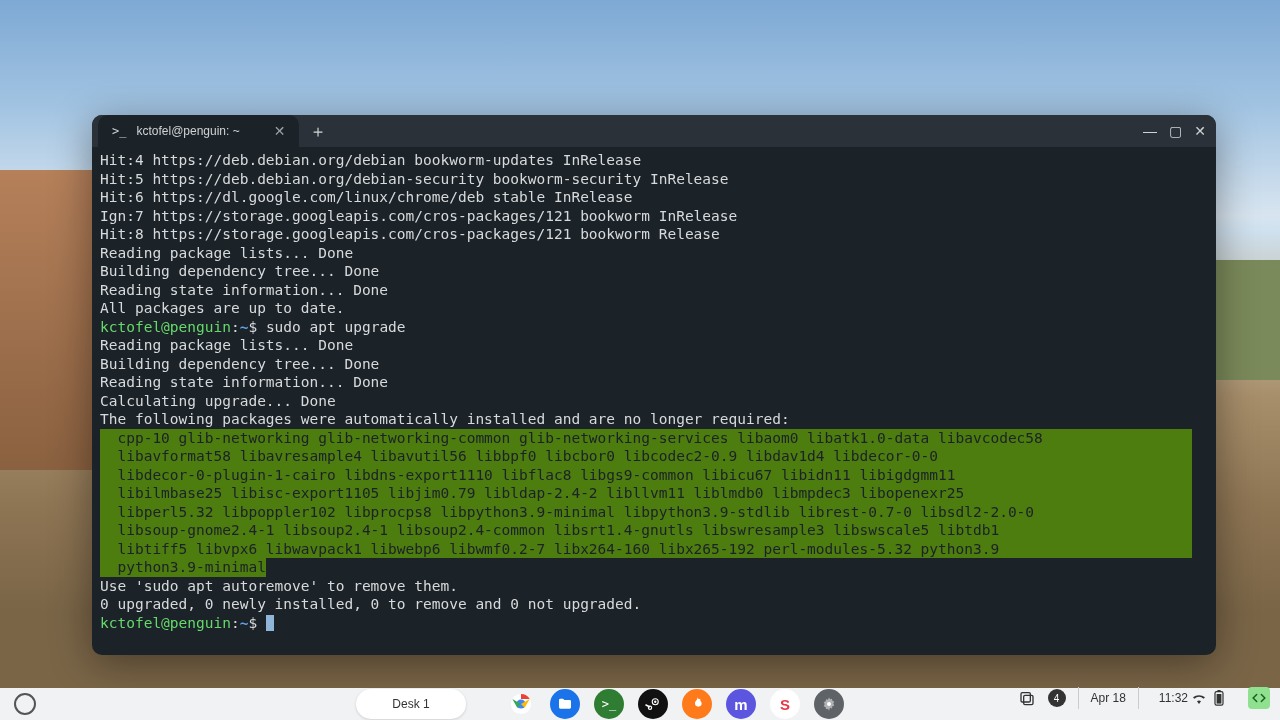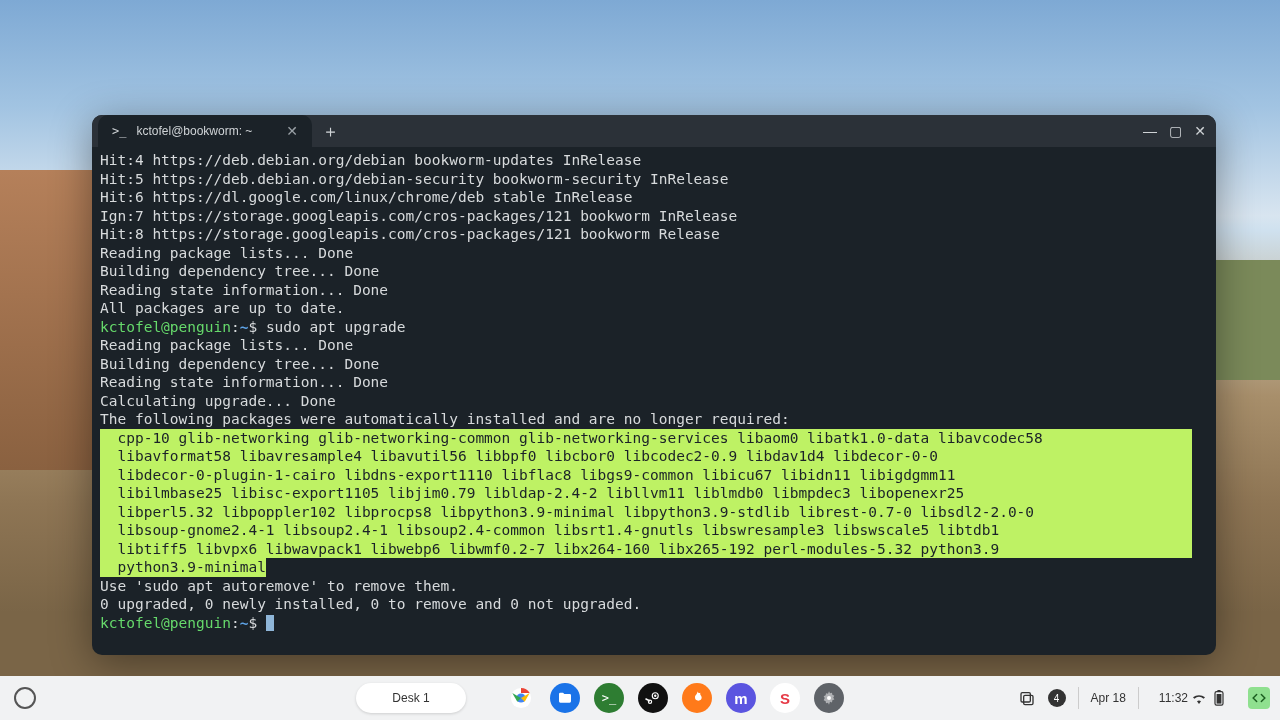--- a/index.html
+++ b/index.html
@@ -18,26 +18,26 @@
   .tab .term-ic{font-family:monospace;color:#cfd3d6}
   .tab .x{color:#9aa1a6;font-size:14px;margin-left:24px;cursor:pointer}
   .plus{color:#cfd3d6;font-size:17px;margin-left:10px;cursor:pointer}
   .spacer{flex:1}
   .winbtns{display:flex;gap:12px;padding-right:10px;color:#cfd3d6;font-size:14px}
   .winbtns span{cursor:pointer}
   .termbody{padding:4px 24px 8px 8px;font-family:"DejaVu Sans Mono",Menlo,Consolas,monospace;font-size:14.5px;line-height:18.5px;color:#d7dadc;white-space:pre}
   .g{color:#66d96b;font-weight:normal}
   .b{color:#5ea3e6;font-weight:bold}
   .w{color:#d7dadc}
-  .sel{background:#bef264;color:#1b2228}
+  .sel{background:#4d7c0f;color:#1b2228}
   .sel-partial{display:inline-block}
   .cursor{display:inline-block;width:8px;height:16px;background:#8fb6d8;vertical-align:text-bottom}
   .selcursor{display:inline-block;width:8px;height:16px;background:#1b2228;vertical-align:text-bottom}
   
-  .shelf{position:absolute;left:0;right:0;bottom:0;height:44px;background:#f1f2f3;display:flex;align-items:center}
+  .shelf{position:absolute;left:0;right:0;bottom:0;height:32px;background:#f1f2f3;display:flex;align-items:center}
   .launcher{width:18px;height:18px;border-radius:50%;border:2px solid #555;margin-left:14px}
   .deskpill{margin-left:320px;width:110px;height:30px;border-radius:16px;background:#fff;display:flex;align-items:center;justify-content:center;font-size:12px;color:#333;box-shadow:0 1px 3px rgba(0,0,0,.15)}
   .apps{display:flex;gap:14px;margin-left:40px}
   .appic{width:30px;height:30px;border-radius:50%;display:flex;align-items:center;justify-content:center;font-size:15px;color:#fff}
   .tray{position:absolute;right:10px;bottom:0;height:44px;display:flex;align-items:center;gap:12px;font-size:12px;color:#333}
   .tray .sep{width:1px;height:22px;background:#ccc}
   .pill{display:flex;align-items:center;gap:2px;padding:4px 8px;border-radius:14px}
   .badge{width:18px;height:18px;border-radius:50%;background:#333;color:#fff;display:flex;align-items:center;justify-content:center;font-size:10px}
   .ico{width:18px;height:18px;display:inline-flex;align-items:center;justify-content:center}
   svg{display:block}
@@ -46,21 +46,21 @@
 <body>
 
 <div class="desktop">
   <div class="hill"></div>
   <div class="hill2"></div>
 
   <div class="termwin">
     <div class="titlebar">
       <div class="tab">
         <span class="term-ic">&gt;_</span>
-        <span>kctofel@bookworm: ~</span>
+        <span>kctofel@penguin: ~</span>
         <span class="x">✕</span>
       </div>
       <span class="plus">＋</span>
       <div class="spacer"></div>
       <div class="winbtns">
         <span>—</span>
         <span>▢</span>
         <span>✕</span>
       </div>
     </div>

